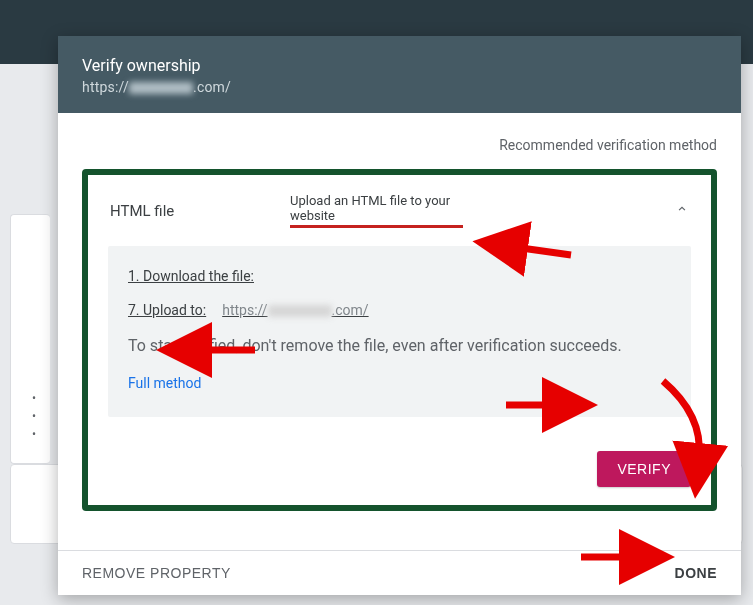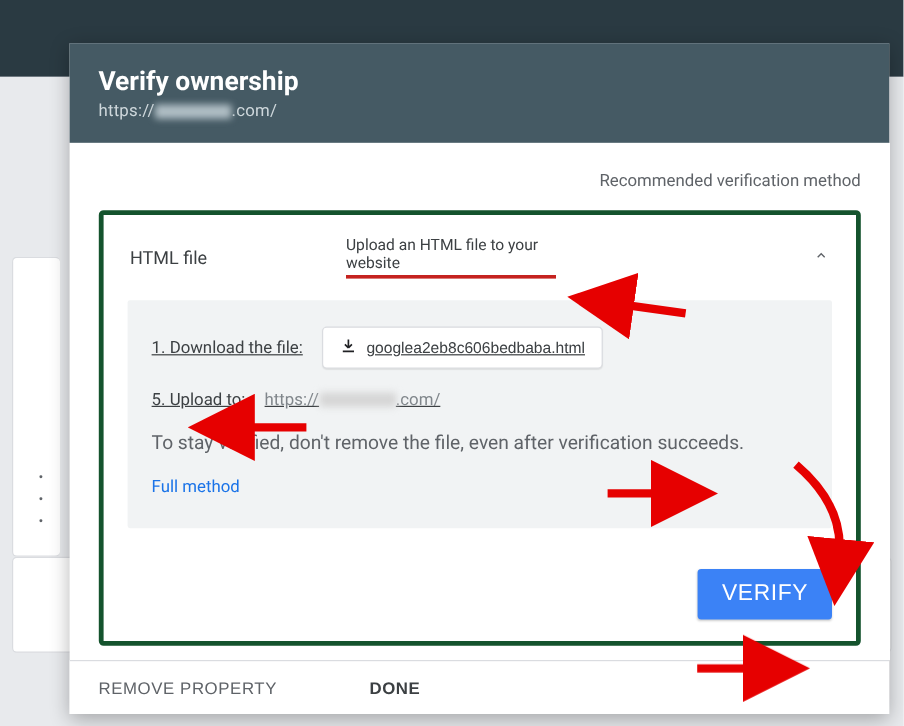--- a/index.html
+++ b/index.html
@@ -48,22 +48,22 @@
     box-shadow: 0 4px 16px rgba(0,0,0,.3);
     display: flex;
     flex-direction: column;
   }
   .modal-header {
     background: #455a64;
     color: #fff;
     padding: 20px 24px 18px;
   }
   .modal-header h1 {
-    font-size: 22px;
-    font-weight: 700;
+    font-size: 16px;
+    font-weight: 400;
     margin-bottom: 4px;
   }
   .modal-header .url {
     font-size: 14px;
     color: #cfd8dc;
     letter-spacing: .2px;
   }
   .modal-body {
     flex: 1;
     overflow-y: scroll;
@@ -75,21 +75,21 @@
   .modal-body::-webkit-scrollbar-track { background: #f1f1f1; }
   .modal-body::-webkit-scrollbar-thumb { background: #c1c1c1; }
   .modal-body::-webkit-scrollbar-button { background: #e8e8e8; height: 14px; border:1px solid #c1c1c1;}
   .section-label {
     color: #5f6368;
     font-size: 14px;
     margin-bottom: 16px;
     text-align: right;
   }
   .method-card {
-    border: 4px solid #14532d;
+    border: 6px solid #14532d;
     border-radius: 4px;
     background: #fff;
   }
   .method-head {
     display: flex;
     align-items: center;
     padding: 18px 22px;
     gap: 20px;
   }
   .method-title {
@@ -151,36 +151,36 @@
     margin-top: 20px;
     display: inline-block;
     cursor: pointer;
   }
   .verify-row {
     display: flex;
     justify-content: flex-end;
     padding: 14px 20px 18px;
   }
   .verify-btn {
-    background: #3b82f6;
+    background: #be185d;
     color: #fff;
     border: none;
     border-radius: 3px;
     padding: 10px 20px;
-    font-size: 19px;
+    font-size: 14px;
     font-weight: 500;
     letter-spacing: .5px;
     cursor: pointer;
     box-shadow: 0 1px 2px rgba(0,0,0,.2);
   }
   .modal-footer {
     border-top: 1px solid #dadce0;
     padding: 14px 24px;
     display: flex;
-    justify-content: flex-start;
+    justify-content: space-between;
     gap: 40px;
     background: #fff;
   }
   .txt-btn {
     background: none;
     border: none;
     font-size: 14px;
     font-weight: 500;
     letter-spacing: .5px;
     cursor: pointer;
@@ -236,31 +236,23 @@
         <div class="chev">
           <svg width="14" height="14" viewBox="0 0 24 24">
               <path d="M7 14l5-5 5 5" fill="none" stroke="#5f6368" stroke-width="2"></path>
             </svg>
         </div>
       </div>
 
       <div class="steps">
         <div class="step-row">
           <span>1. Download the file:</span>
-          <button class="dl-btn">
-            <span class="dicon">
-              <svg width="14" height="14" viewBox="0 0 24 24">
-                  <path d="M12 3v12m0 0l-5-5m5 5l5-5M4 20h16" fill="none" stroke="#202124" stroke-width="2.4"></path>
-                </svg>
-            </span>
-            <span>googlea2eb8c606bedbaba.html</span>
-          </button>
         </div>
         <div class="step-row">
-          <span>5. Upload to:</span>
+          <span>7. Upload to:</span>
           <span class="muted">
             <span>https://</span><span class="blur" style="background:#d6d6d6"></span><span>.com/</span>
           </span>
         </div>
         <div class="note">To stay verified, don't remove the file, even after verification succeeds.</div>
         <a class="full-details">Full method</a>
       </div>
 
       <div class="verify-row">
         <button class="verify-btn">VERIFY</button>

